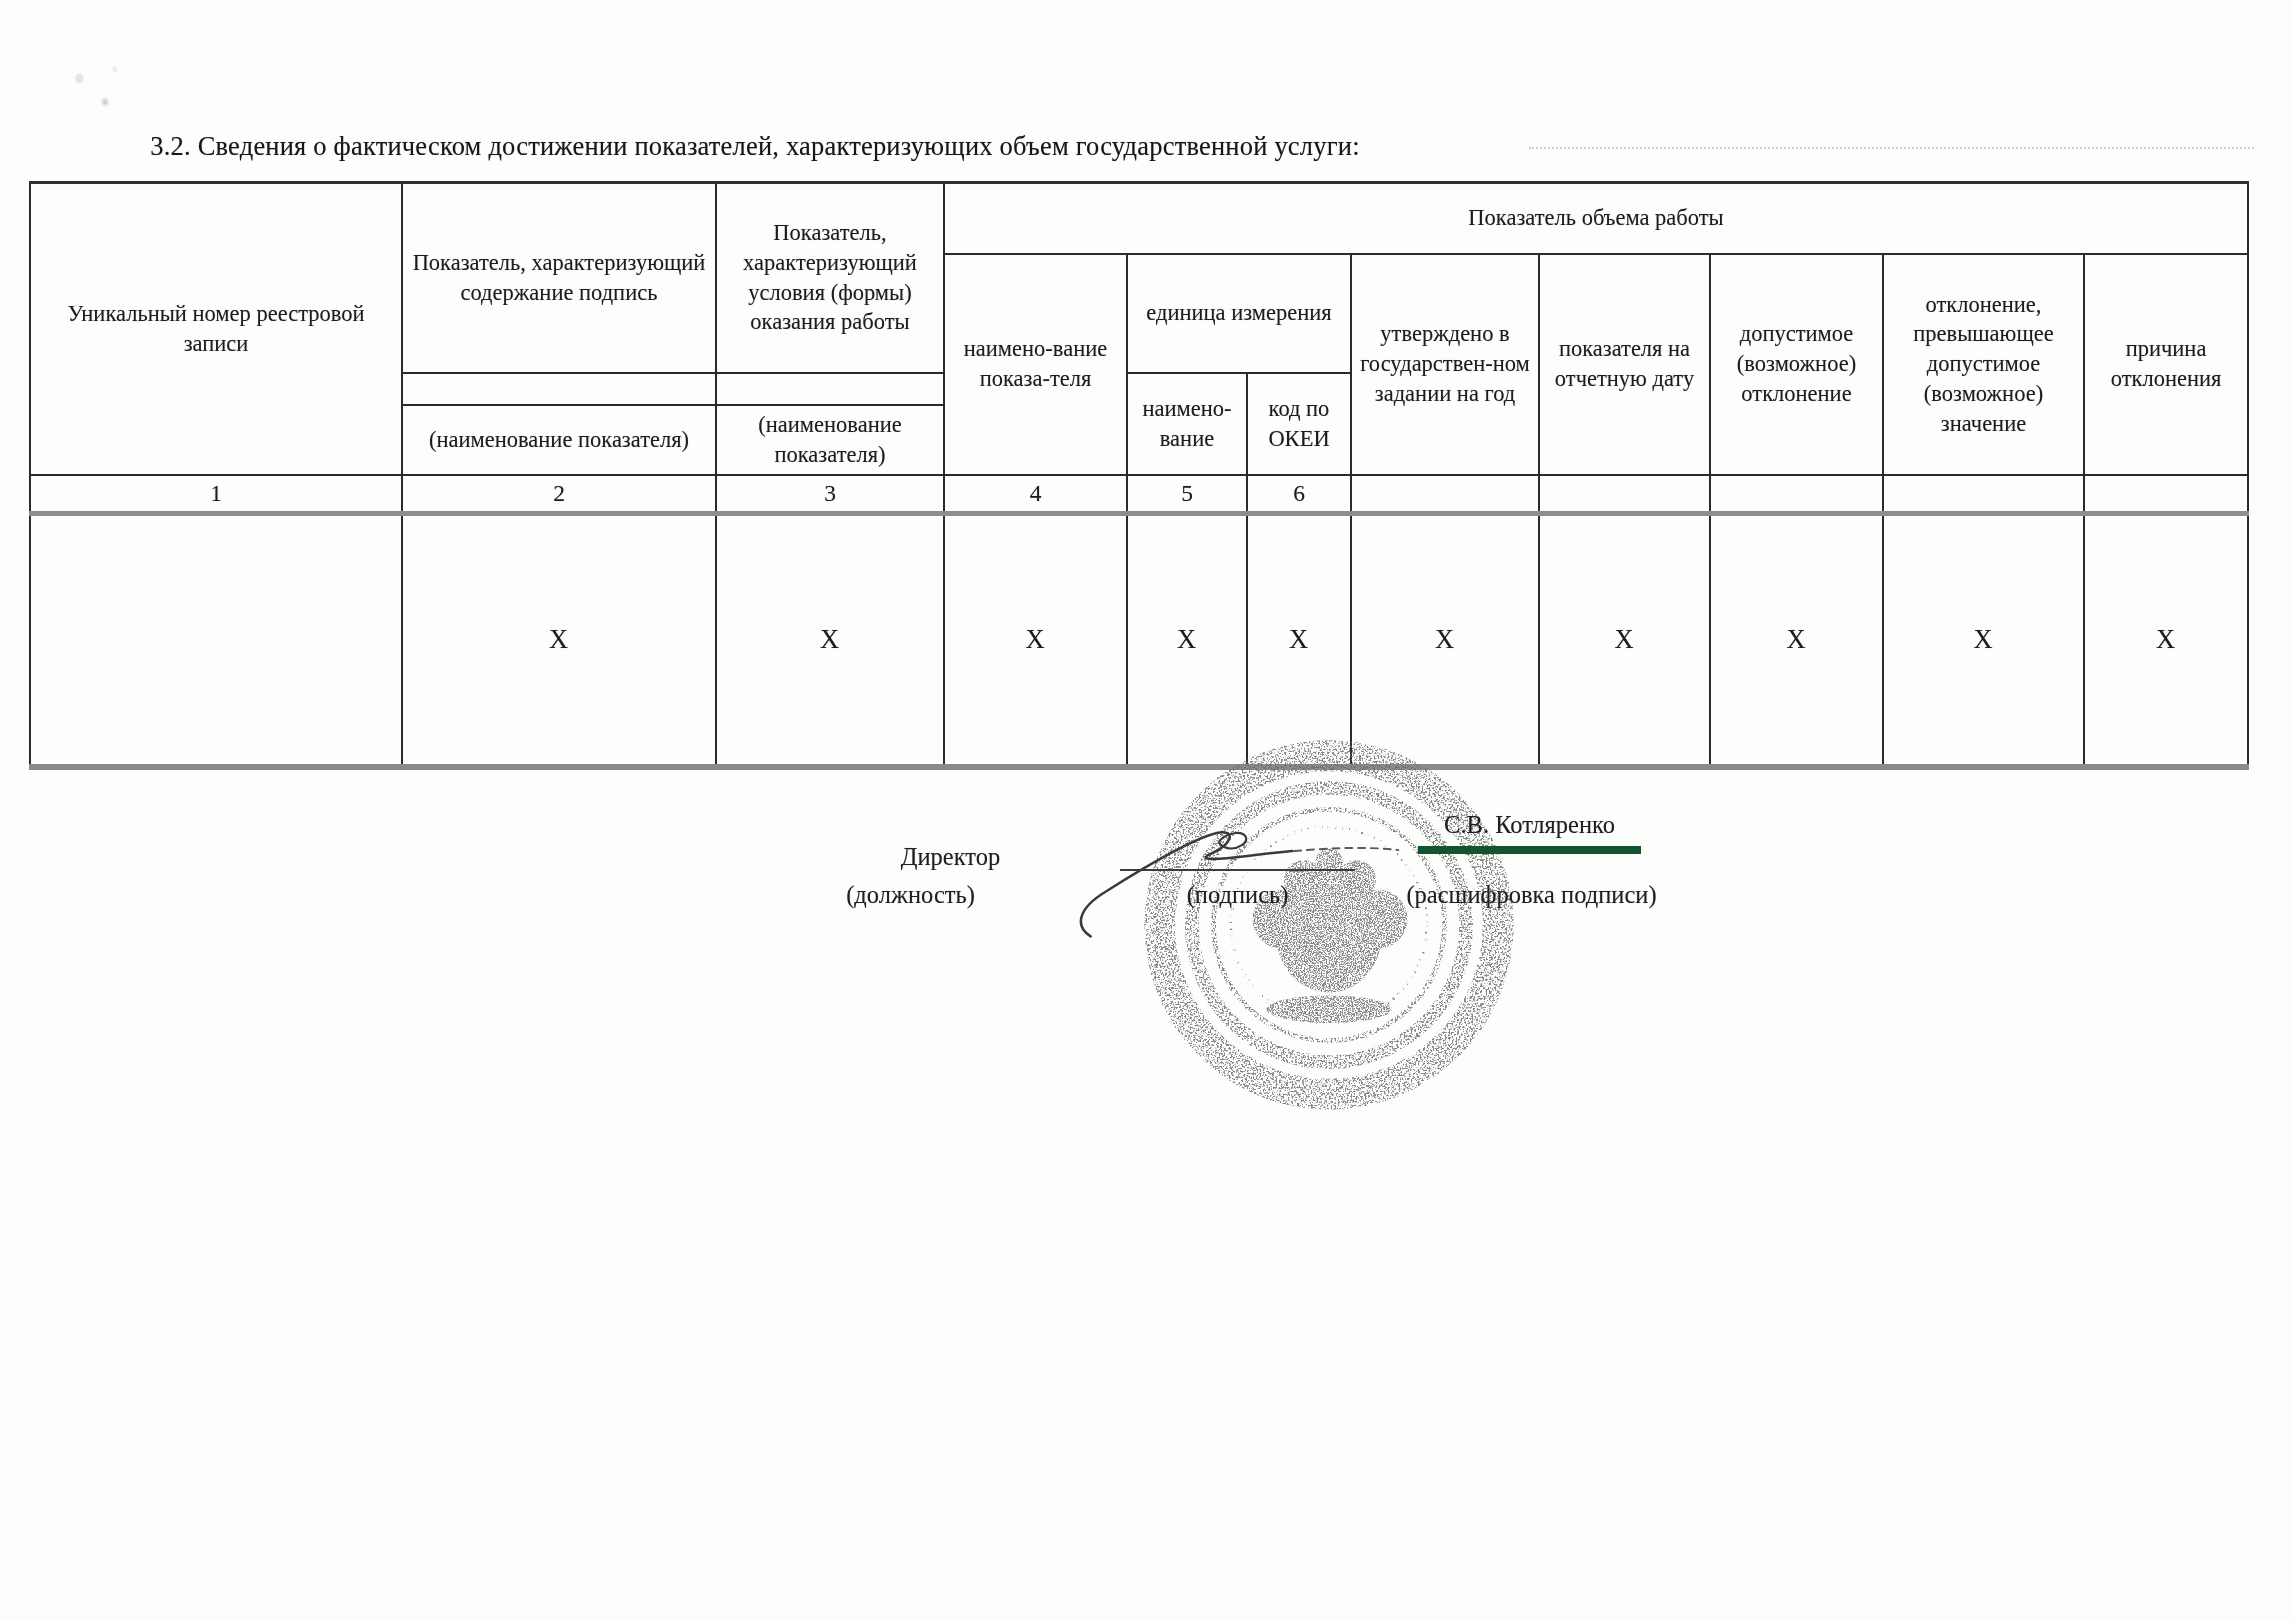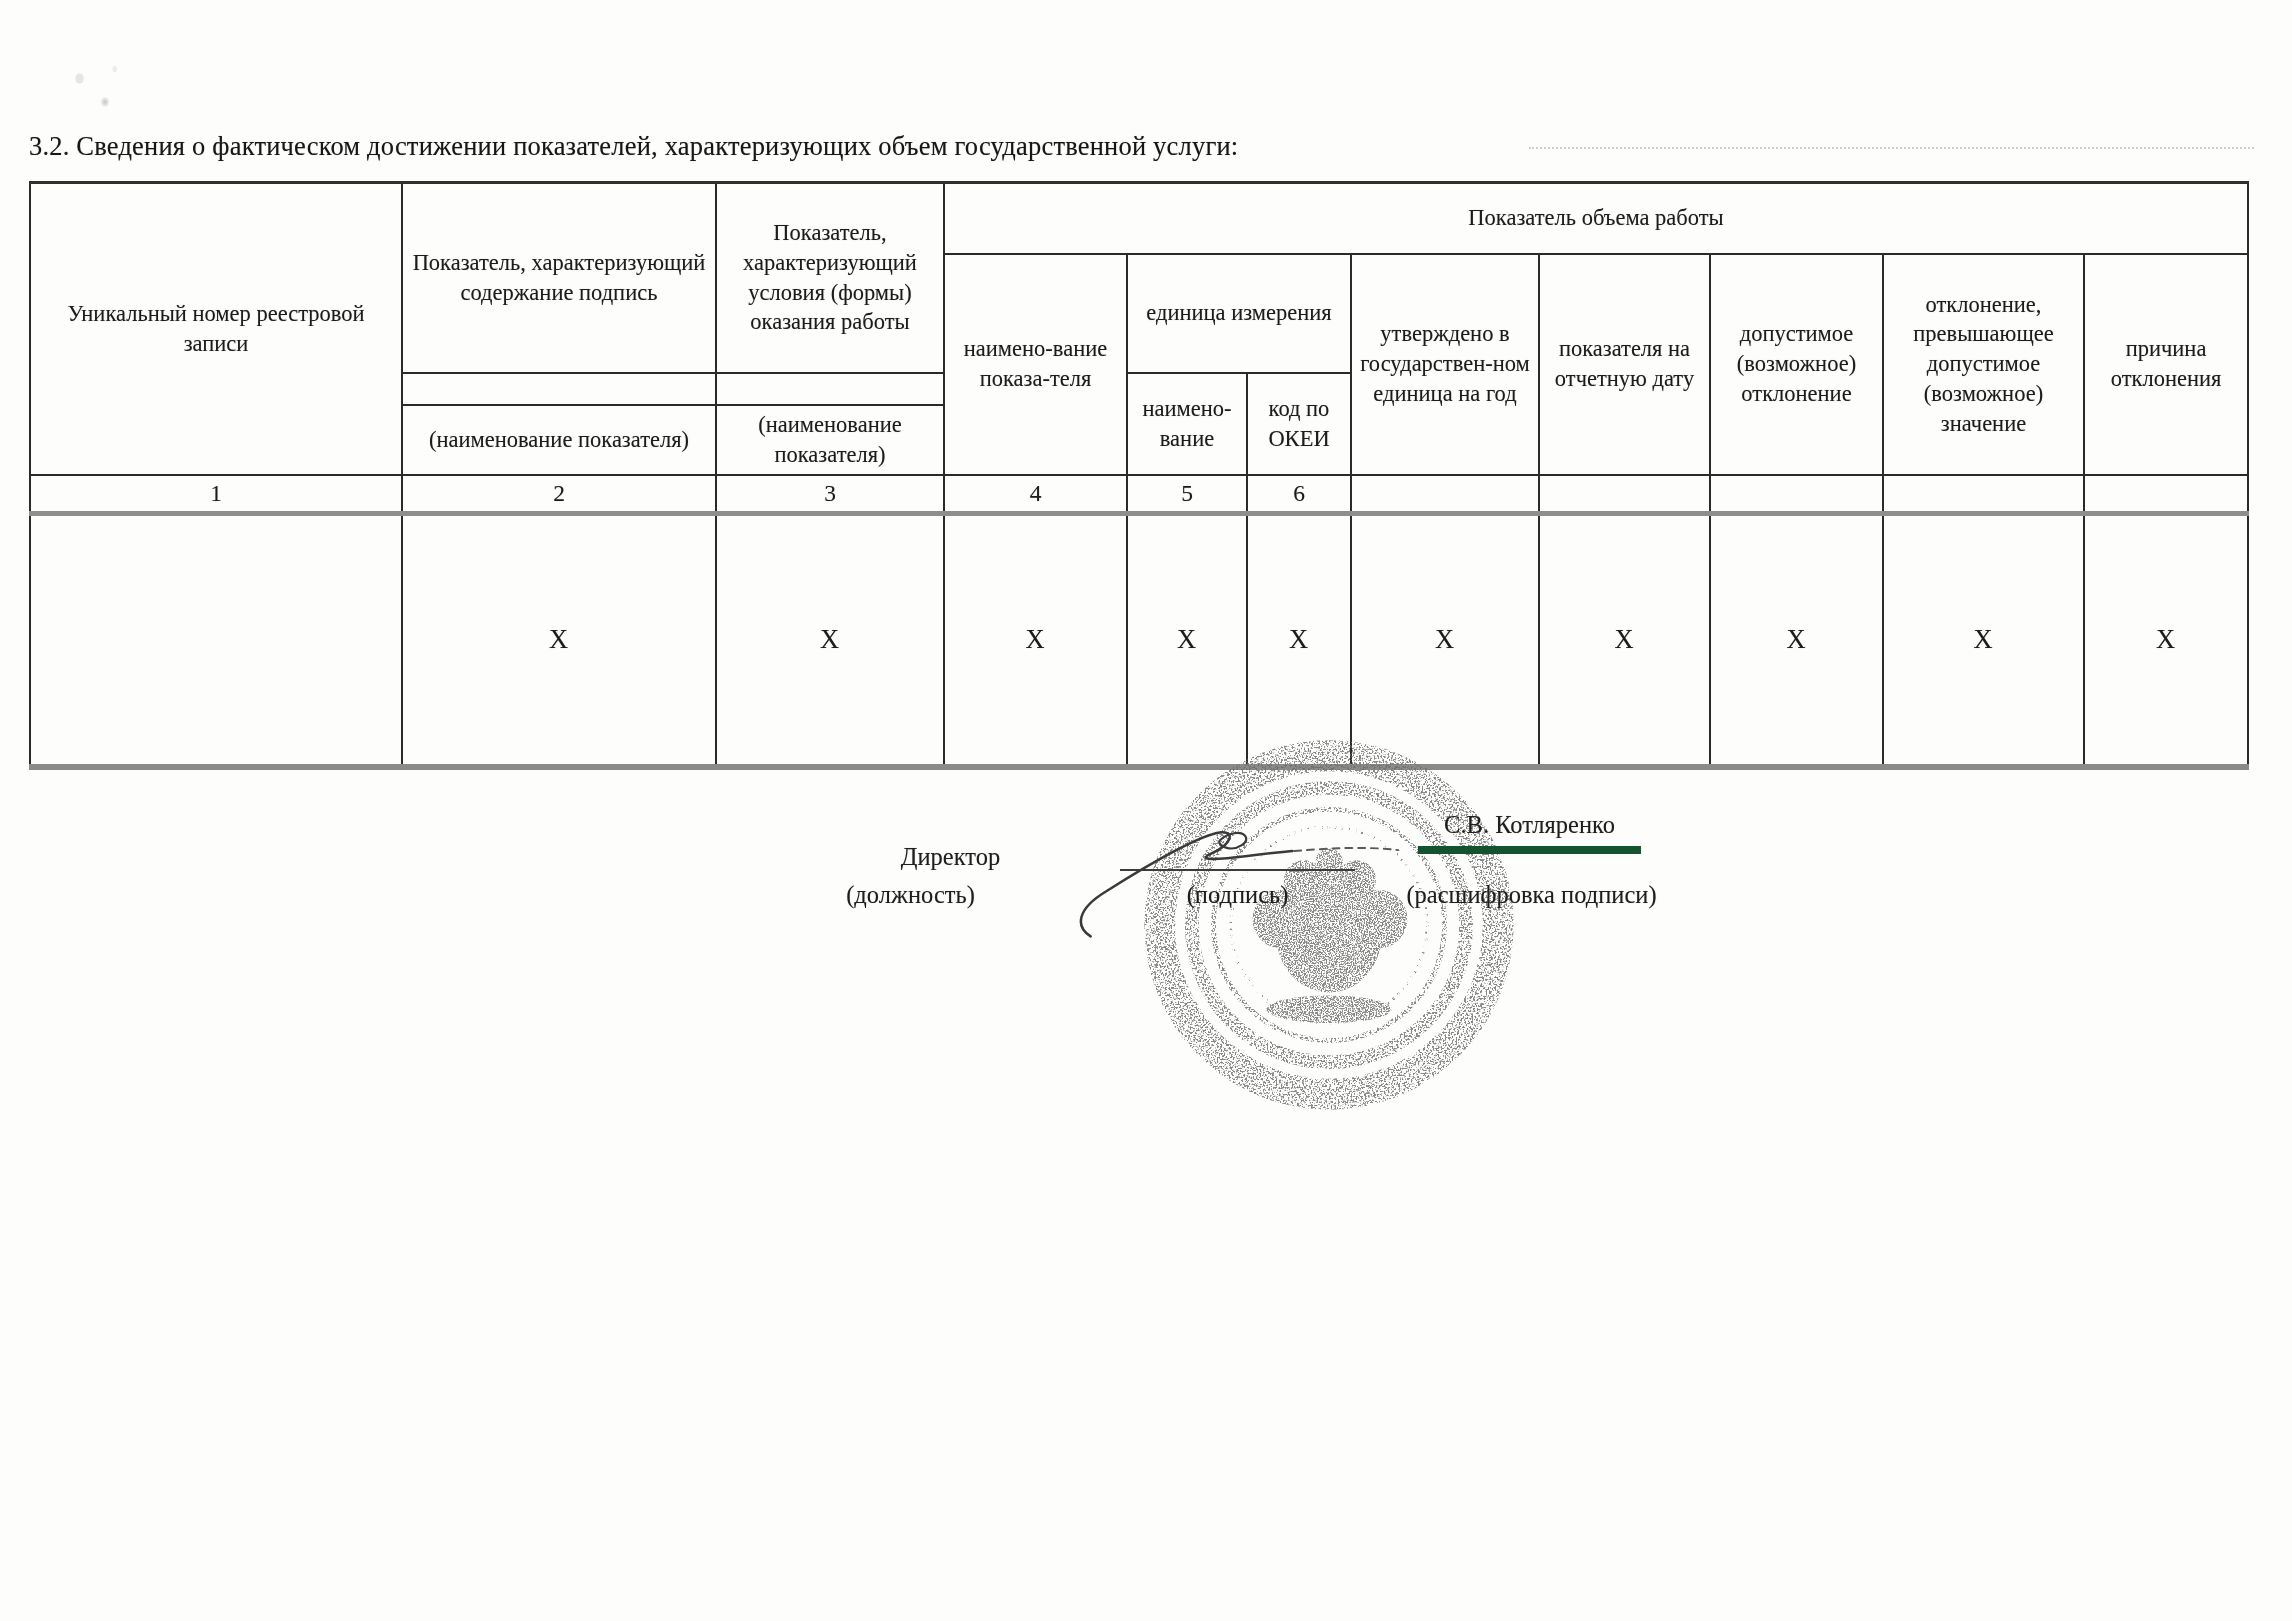--- a/index.html
+++ b/index.html
@@ -7,28 +7,29 @@
     position: relative;
     width: 2293px;
     height: 1621px;
     background: #fdfdfc;
     overflow: hidden;
     font-family: "Liberation Serif", "DejaVu Serif", serif;
     color: #1e1e1e;
   }
   .doc-title {
     position: absolute;
-    left: 29px;
+    left: 20px;
     top: 131px;
     width: 1470px;
     font-size: 26.5px;
     letter-spacing: 0.2px;
     color: #171717;
     text-shadow: 0 0 1px rgba(70,70,70,.45);
     white-space: nowrap;
+    text-align: center;
   }
   table.report {
     position: absolute;
     left: 29px;
     top: 181px;
     width: 2217px;
     border-collapse: collapse;
     table-layout: fixed;
   }
   table.report td {
@@ -105,21 +106,21 @@
     <tbody>
       <tr class="r1">
         <td class="edge-l" rowspan="4">Уникальный номер реестровой записи</td>
         <td rowspan="2">Показатель, характеризующий содержание подпись</td>
         <td rowspan="2">Показатель, характеризующий условия (формы) оказания работы</td>
         <td class="group-head edge-r" colspan="8">Показатель объема работы</td>
       </tr>
       <tr class="r2">
         <td rowspan="3">наимено-вание показа-теля</td>
         <td colspan="2">единица измерения</td>
-        <td rowspan="3">утверждено в государствен-ном единица на год</td>
+        <td rowspan="3">утверждено в государствен-ном задании на год</td>
         <td rowspan="3">показателя на отчетную дату</td>
         <td rowspan="3">допустимое (возможное) отклонение</td>
         <td rowspan="3">отклонение, превышающее допустимое (возможное) значение</td>
         <td class="edge-r" rowspan="3">причина отклонения</td>
       </tr>
       <tr class="r3">
         <td></td>
         <td></td>
         <td rowspan="2">наимено-вание</td>
         <td rowspan="2">код по ОКЕИ</td>

